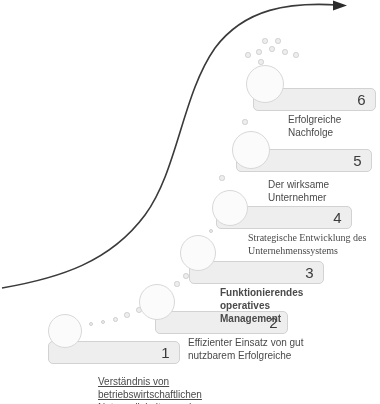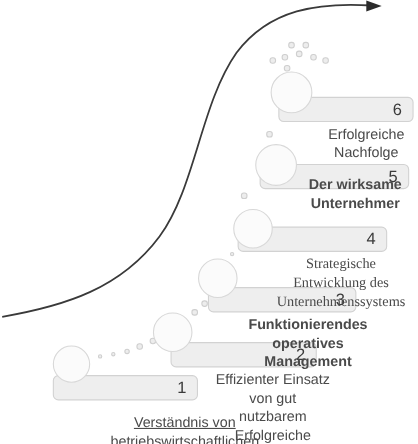--- a/index.html
+++ b/index.html
@@ -55,24 +55,24 @@
   }
   .step-circle {
     position: absolute;
     border-radius: 50%;
     background: #fbfbfb;
     border: 1px solid #d8d8d8;
     box-sizing: border-box;
   }
   .step-label {
     position: absolute;
-    font-size: 13px;
+    font-size: 10px;
     color: #4a4a4a;
     line-height: 1.32;
-    text-align: center;
+    text-align: left;
     white-space: pre-line;
   }
   .dot {
     position: absolute;
     border-radius: 50%;
     background: #ededed;
     border: 1px solid #cfcfcf;
     box-sizing: border-box;
   }
 </style>
@@ -140,21 +140,21 @@
         </div>
         <div class="step-circle" style="left: 212px; top: 190px; width: 36px; height: 36px;"></div>
         <div class="step-label" style="left: 248px; top: 231px; width: 124px; font-family: Liberation Serif, serif;">Strategische Entwicklung des
 Unternehmenssystems</div>
       </div>
       <div class="step">
         <div class="step-bar" style="left: 236px; top: 149px; width: 136px; height: 23px;">
           <span class="step-num">5</span>
         </div>
         <div class="step-circle" style="left: 232px; top: 131px; width: 38px; height: 38px;"></div>
-        <div class="step-label" style="left: 268px; top: 159px; width: 110px; font-weight: bold;">Der wirksame Unternehmer</div>
+        <div class="step-label" style="left: 268px; top: 178px; width: 110px;">Der wirksame Unternehmer</div>
       </div>
       <div class="step">
         <div class="step-bar" style="left: 253px; top: 88px; width: 123px; height: 23px;">
           <span class="step-num">6</span>
         </div>
         <div class="step-circle" style="left: 246px; top: 65px; width: 38px; height: 38px;"></div>
         <div class="step-label" style="left: 288px; top: 113px; width: 90px;">Erfolgreiche Nachfolge</div>
       </div>
     </div>
 

